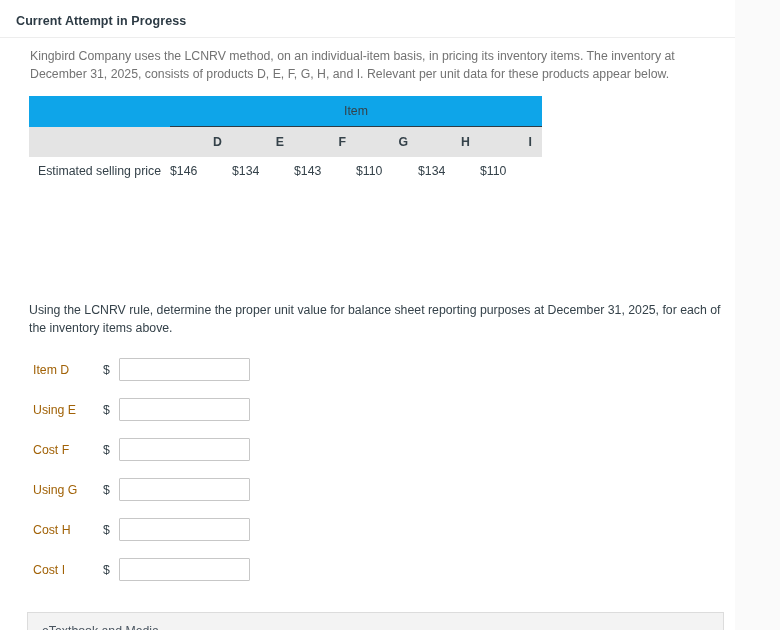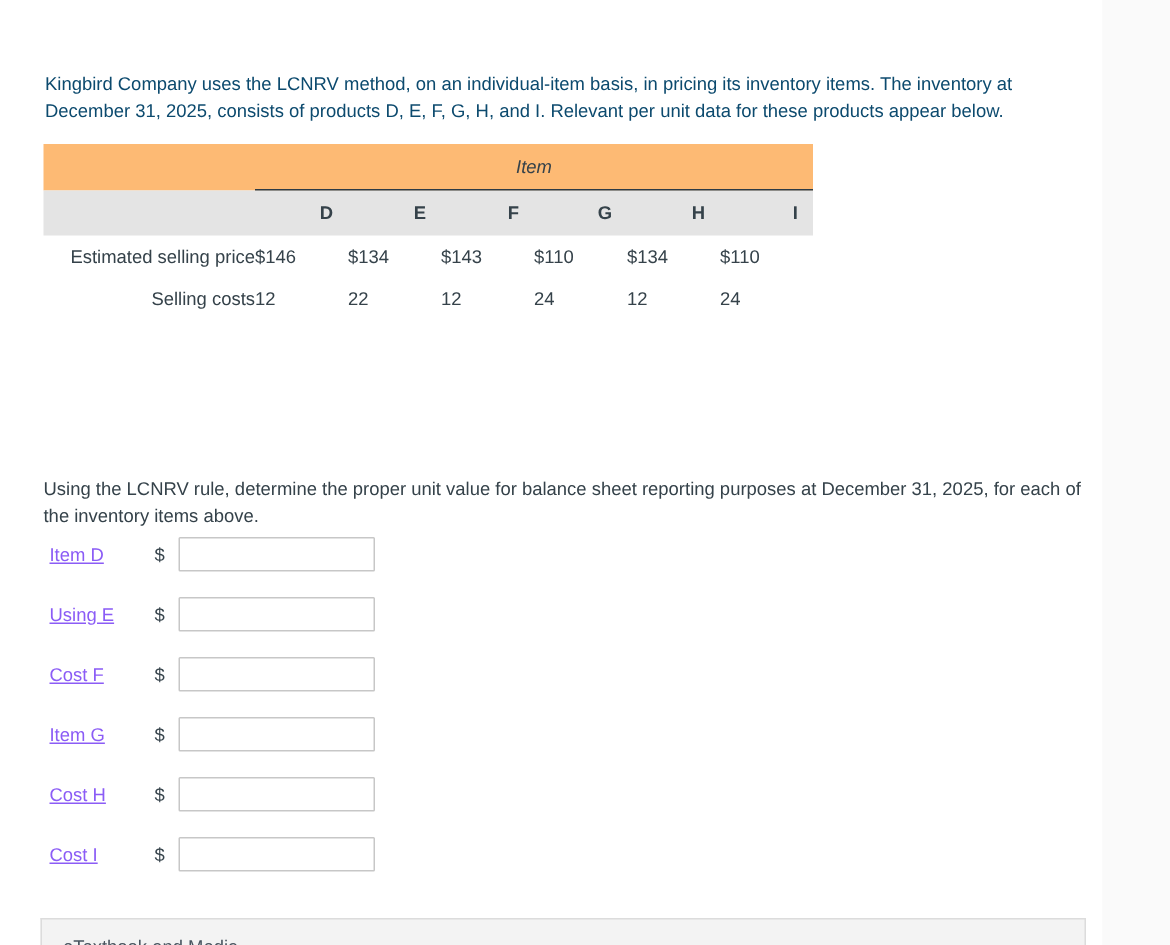--- a/index.html
+++ b/index.html
@@ -54,40 +54,39 @@
   }
 
   
   .intro {
     position: absolute;
     left: 30px;
     top: 47px;
     width: 700px;
     font-size: 12.3px;
     line-height: 18px;
-    color: #0c4a6e;
+    color: #737373;
   }
 
   
   .data-table {
     position: absolute;
     left: 29px;
     top: 96px;
     width: 513px;
     border-collapse: collapse;
     font-size: 12.3px;
     color: #35424a;
   }
   .data-table th, .data-table td {
     padding: 0;
     font-weight: normal;
   }
   .hdr-bg th {
-    background: #fdba74;
-    font-style: italic;
+    background: #0ea5e9;
   }
   .hdr-spacer {
     width: 141px;
     height: 30px;
   }
   .hdr-item {
     height: 30px;
     text-align: center;
     font-weight: bold;
     font-size: 12.3px;
@@ -111,34 +110,34 @@
   .col-cell {
     width: 62px;
   }
   .data-table tbody td {
     height: 28px;
     vertical-align: middle;
     font-size: 12.3px;
   }
   .row-label {
     padding-left: 4px;
-    text-align: right;
+    text-align: center;
     white-space: nowrap;
   }
   .num {
     text-align: left;
     padding-right: 10px;
     white-space: nowrap;
   }
 
   
   .prompt {
     position: absolute;
     left: 29px;
-    top: 317px;
+    top: 301px;
     width: 700px;
     font-size: 12.3px;
     line-height: 18px;
     color: #35424a;
   }
 
   
   .answers {
     position: absolute;
     left: 0;
@@ -147,23 +146,22 @@
   }
   .answer-row {
     position: relative;
     height: 40px;
   }
   .answer-label {
     position: absolute;
     left: 33px;
     top: 5px;
     font-size: 12.3px;
-    color: #8b5cf6;
-    white-space: nowrap;
-    text-decoration: underline;
+    color: #a16207;
+    white-space: nowrap;
   }
   .dollar-sign {
     position: absolute;
     left: 103px;
     top: 5px;
     font-size: 12.3px;
     color: #35424a;
   }
   .answer-input {
     position: absolute;
@@ -201,20 +199,23 @@
     font-size: 12.3px;
     color: #4a5560;
     white-space: nowrap;
   }
 </style>
 </head>
 <body>
 
 <div class="page-card">
 
+  <div class="attempt-header">
+    <div class="attempt-title">Current Attempt in Progress</div>
+  </div>
 
   <div class="intro">Kingbird Company uses the LCNRV method, on an individual-item basis, in pricing its inventory items. The inventory at December 31, 2025, consists of products D, E, F, G, H, and I. Relevant per unit data for these products appear below.</div>
 
   <table class="data-table">
     <thead>
       <tr class="hdr-bg">
         <th class="hdr-spacer"></th>
         <th class="hdr-item" colspan="6">Item</th>
       </tr>
       <tr class="hdr-letters">
@@ -230,29 +231,20 @@
     <tbody>
       <tr>
         <td class="row-label">Estimated selling price</td>
         <td class="num">$146</td>
         <td class="num">$134</td>
         <td class="num">$143</td>
         <td class="num">$110</td>
         <td class="num">$134</td>
         <td class="num">$110</td>
       </tr>
-      <tr>
-        <td class="row-label">Selling costs</td>
-        <td class="num">12</td>
-        <td class="num">22</td>
-        <td class="num">12</td>
-        <td class="num">24</td>
-        <td class="num">12</td>
-        <td class="num">24</td>
-      </tr>
     </tbody>
   </table>
 
   <div class="prompt">Using the LCNRV rule, determine the proper unit value for balance sheet reporting purposes at December 31, 2025, for each of the inventory items above.</div>
 
   <div class="answers">
 
     <div class="answer-row">
       <span class="answer-label">Item D</span>
       <span class="dollar-sign">$</span>
@@ -265,21 +257,21 @@
       <input class="answer-input" type="text" value="" style="">
     </div>
 
     <div class="answer-row">
       <span class="answer-label">Cost F</span>
       <span class="dollar-sign">$</span>
       <input class="answer-input" type="text" value="" style="">
     </div>
 
     <div class="answer-row">
-      <span class="answer-label">Item G</span>
+      <span class="answer-label">Using G</span>
       <span class="dollar-sign">$</span>
       <input class="answer-input" type="text" value="" style="">
     </div>
 
     <div class="answer-row">
       <span class="answer-label">Cost H</span>
       <span class="dollar-sign">$</span>
       <input class="answer-input" type="text" value="" style="">
     </div>
 

